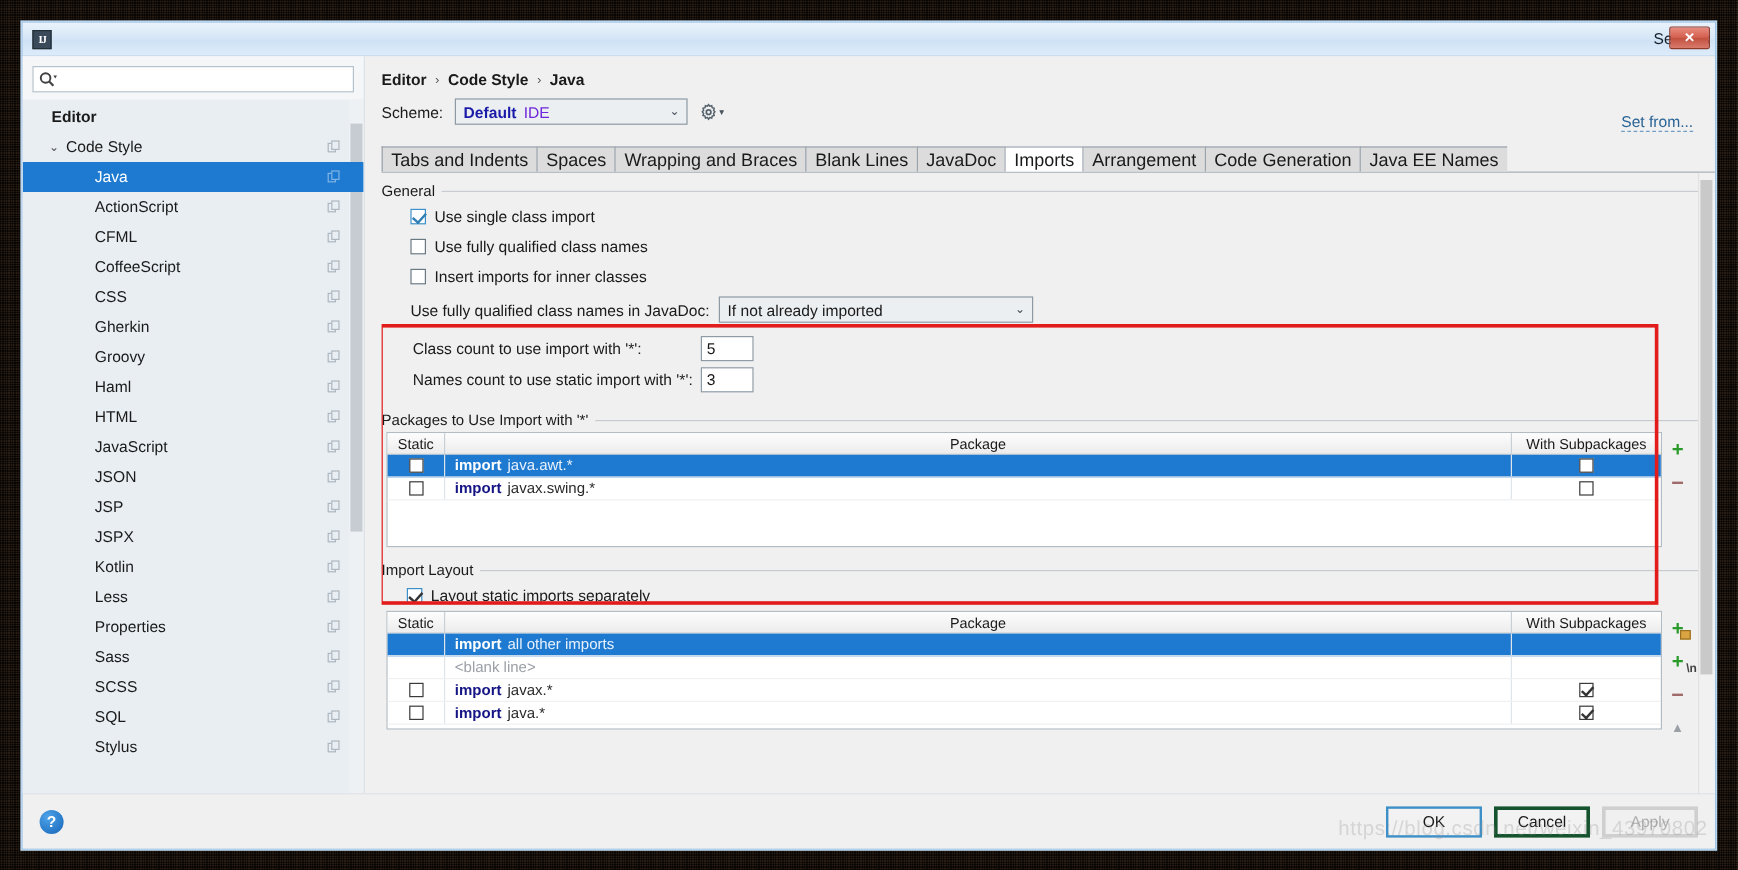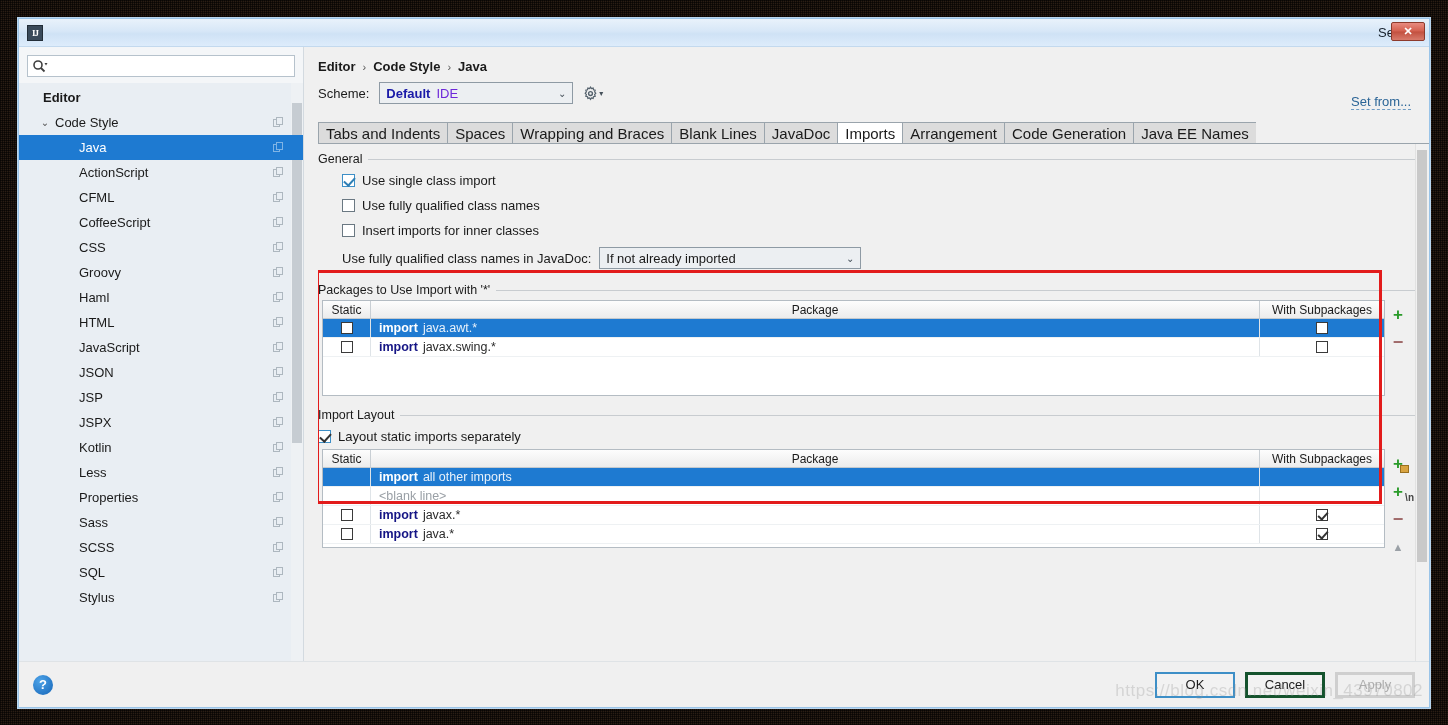--- a/index.html
+++ b/index.html
@@ -461,20 +461,27 @@
             </span>
           </div>
           <div class="tree-row lvl2">
             <span>CSS</span>
             <span class="copy-ico">
               <i class="a"></i>
               <i class="b"></i>
             </span>
           </div>
           <div class="tree-row lvl2">
+            <span>Gherkin</span>
+            <span class="copy-ico">
+              <i class="a"></i>
+              <i class="b"></i>
+            </span>
+          </div>
+          <div class="tree-row lvl2">
             <span>Groovy</span>
             <span class="copy-ico">
               <i class="a"></i>
               <i class="b"></i>
             </span>
           </div>
           <div class="tree-row lvl2">
             <span>Haml</span>
             <span class="copy-ico">
               <i class="a"></i>
@@ -653,20 +660,30 @@
             </div>
           </div>
         <div class="fq-row">
           <span>Use fully qualified class names in JavaDoc:</span>
           <div class="fq-select">
             <span>If not already imported</span>
             <span class="arr">⌄</span>
           </div>
         </div>
 
+        <div id="count-rows" style="margin-top:8px">
+            <div class="count-row">
+              <span class="lbl">Class count to use import with '*':</span>
+              <input class="num-input" type="text" value="5" style="width: 44px;">
+            </div>
+            <div class="count-row">
+              <span class="lbl">Names count to use static import with '*':</span>
+              <input class="num-input" type="text" value="3" style="width: 44px;">
+            </div>
+          </div>
 
         <div class="group-title" style="margin-top:14px">
           <span>Packages to Use Import with '*'</span>
           <span class="rule"></span>
         </div>
         <div class="tbl-wrap">
           <div class="tbl" style="height:96px">
             <div class="thead">
               <div class="th static">Static</div>
               <div class="th pkg">Package</div>
@@ -702,21 +719,21 @@
           <div class="tbl-btns" id="pkg-btns">
               <div class="tbtn plus">+</div>
               <div class="tbtn minus">−</div>
             </div>
         </div>
 
         <div class="group-title" style="margin-top:12px">
           <span>Import Layout</span>
           <span class="rule"></span>
         </div>
-        <div class="cb-row" style="padding-left:0">
+        <div class="cb-row" style="padding-left:21px">
           <span class="cbx on plain-on"></span>
           <span>Layout static imports separately</span>
         </div>
         <div class="tbl-wrap" style="margin-top:0">
           <div class="tbl" style="height:99px">
             <div class="thead">
               <div class="th static">Static</div>
               <div class="th pkg">Package</div>
               <div class="th sub">With Subpackages</div>
             </div>

